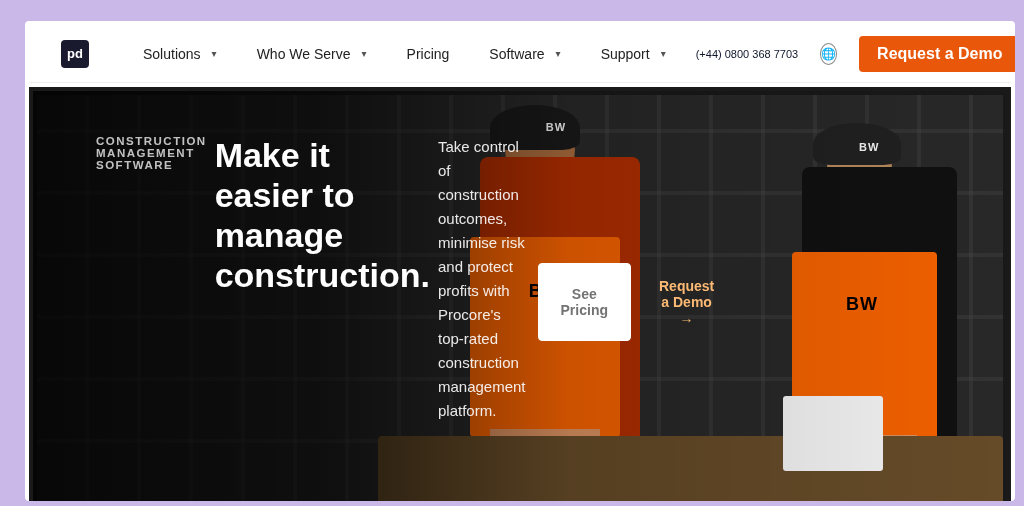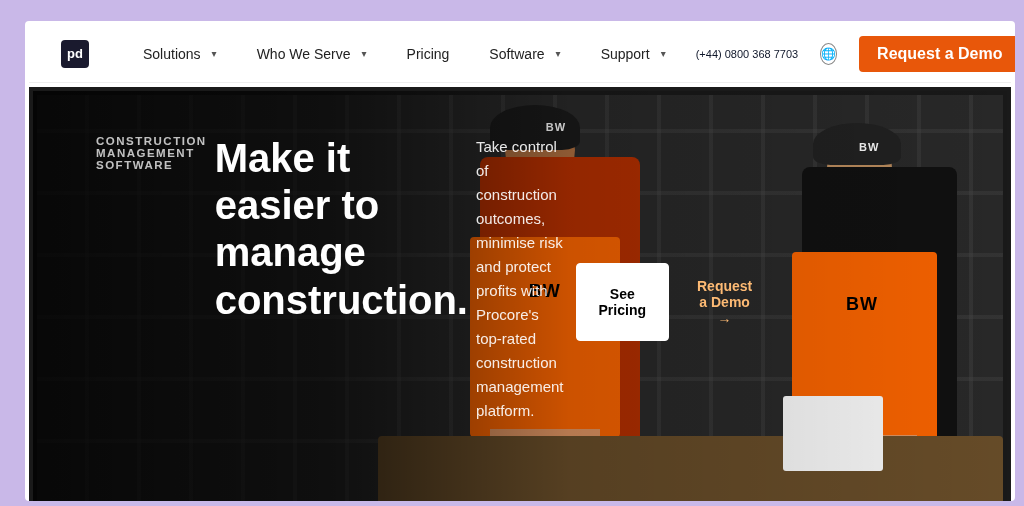--- a/index.html
+++ b/index.html
@@ -360,21 +360,21 @@
     .hero-label {
       font-size: 11.5px;
       font-weight: 600;
       color: rgba(255,255,255,0.75);
       letter-spacing: 1.5px;
       text-transform: uppercase;
       margin-bottom: 14px;
     }
 
     .hero-title {
-      font-size: 40px;
+      font-size: 34px;
       font-weight: 800;
       color: #fff;
       line-height: 1.18;
       margin-bottom: 18px;
     }
 
     .hero-desc {
       font-size: 15px;
       color: rgba(255,255,255,0.9);
       line-height: 1.6;
@@ -383,21 +383,21 @@
     }
 
     .hero-buttons {
       display: flex;
       align-items: center;
       gap: 20px;
     }
 
     .btn-see-pricing {
       background: #fff;
-      color: #000000;
+      color: #737373;
       border: 1.5px solid #fff;
       border-radius: 4px;
       padding: 22px 22px;
       font-size: 14px;
       font-weight: 600;
       cursor: pointer;
     }
 
     .btn-request-demo-hero {
       background: transparent;

